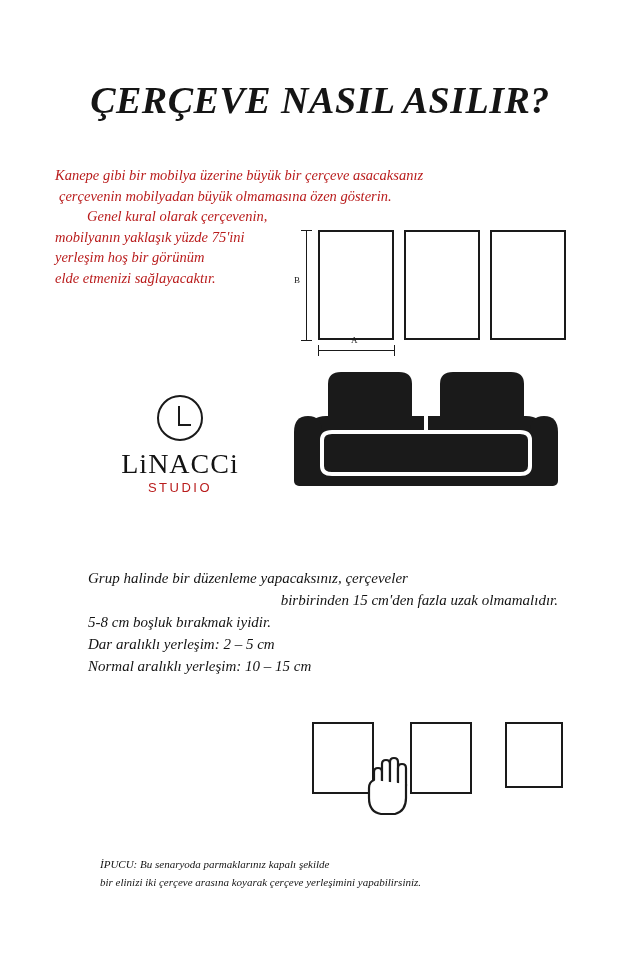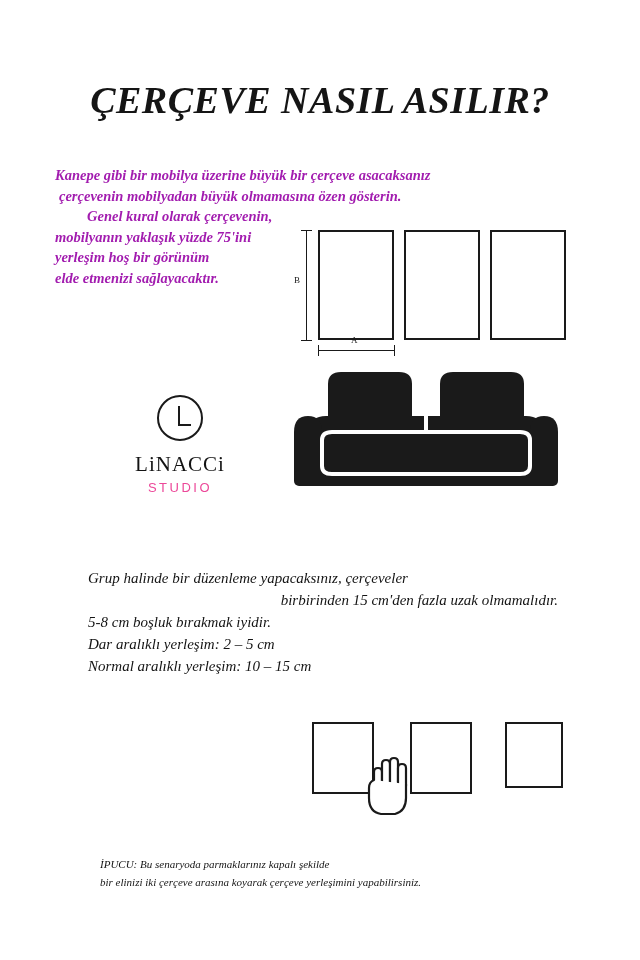--- a/index.html
+++ b/index.html
@@ -42,22 +42,21 @@
   
   .para1 {
     position: absolute;
     left: 55px;
     top: 165px;
     width: 470px;
     font-family: "Liberation Serif", serif;
     font-style: italic;
     font-size: 14.5px;
     line-height: 20.5px;
-    color: #a21caf;
-    font-weight: bold;
+    color: #b91c1c;
   }
   .para1 div { white-space: nowrap; }
   .para1 .l2 { padding-left: 4px; }
   .para1 .l3 { padding-left: 5px; margin-left: 27px; }
 
   
   .frames-top {
     position: absolute;
     left: 300px;
     top: 222px;
@@ -146,30 +145,30 @@
     background: #1a1a1a;
   }
   .logo-mark .foot {
     position: absolute;
     left: 19px; top: 27px;
     width: 13px; height: 2px;
     background: #1a1a1a;
   }
   .logo-name {
     font-family: "Liberation Serif", serif;
-    font-size: 21px;
+    font-size: 28px;
     letter-spacing: 1px;
     color: #131313;
     line-height: 34px;
   }
   .logo-sub {
     font-family: "Liberation Sans", sans-serif;
     font-size: 13px;
     letter-spacing: 2.5px;
-    color: #ec4899;
+    color: #b91c1c;
     margin-top: -1px;
   }
 
   
   .sofa {
     position: absolute;
     left: 292px;
     top: 370px;
     width: 268px;
     height: 130px;

